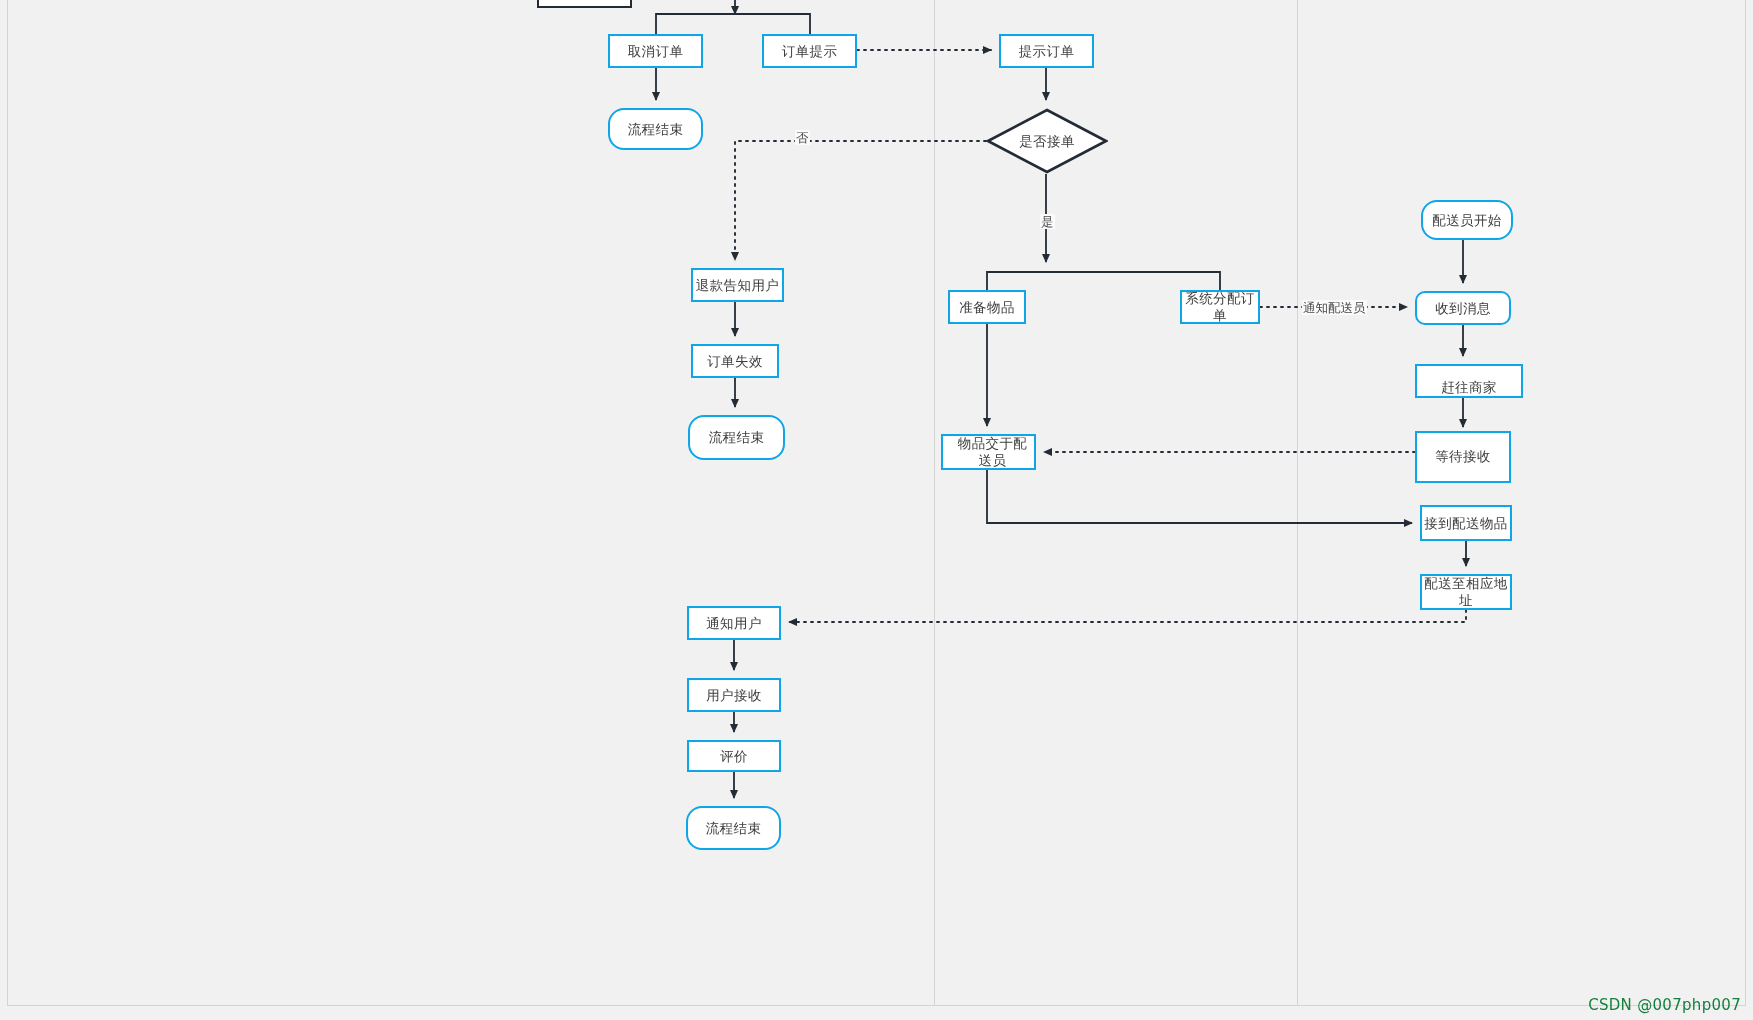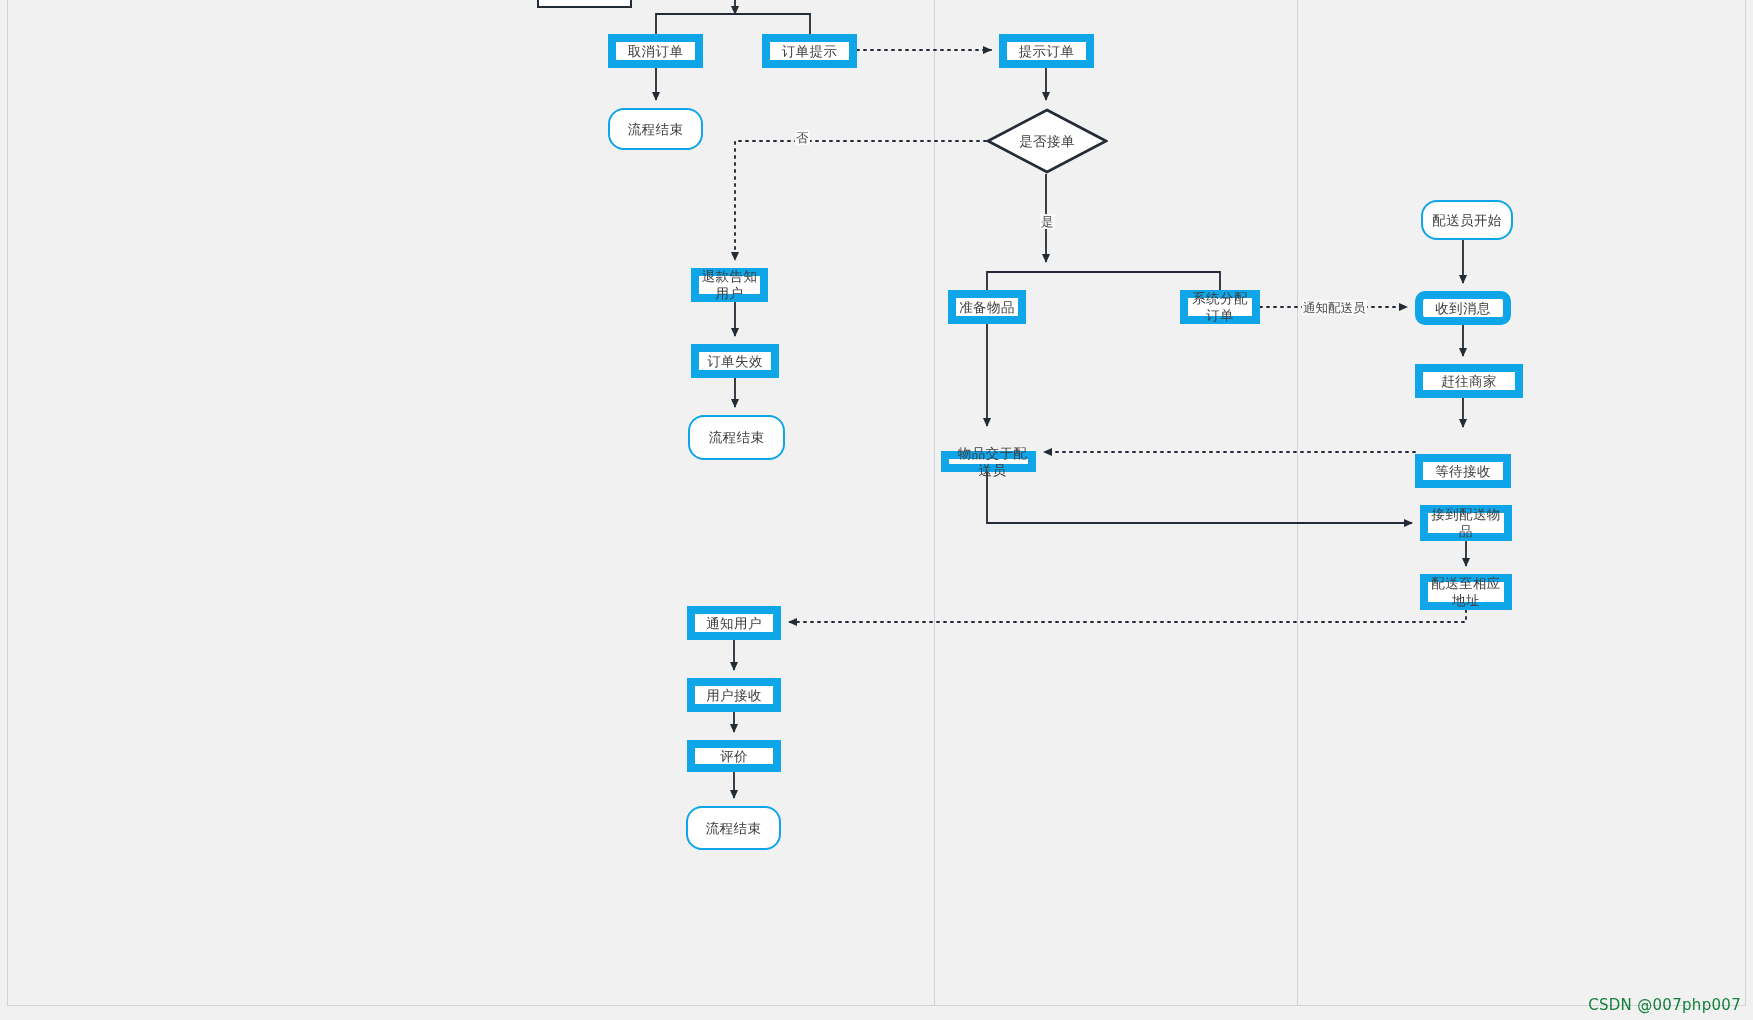--- a/index.html
+++ b/index.html
@@ -39,21 +39,21 @@
     left: 0; top: 0;
     width: 1753px;
     height: 1020px;
     pointer-events: none;
   }
   
   .node {
     position: absolute;
     box-sizing: border-box;
     background: #ffffff;
-    border: 8px solid #0ea5e9;
+    border: 2px solid #0ea5e9;
     color: #3d3d3d;
     font-size: 13.5px;
     line-height: 17px;
     display: flex;
     align-items: center;
     justify-content: center;
     text-align: center;
     letter-spacing: .4px;
   }
   .node.terminal {
@@ -177,57 +177,57 @@
     <span>提示订单</span>
   </div>
 
   <div class="node decision" style="left:986px; top:108px; width:122px; height:66px;">
     <svg class="diamond-shape" viewBox="0 0 122 66" preserveAspectRatio="none">
       <polygon points="61,2 120,33 61,64 2,33" fill="#ffffff" stroke="#232b36" stroke-width="2.6" vector-effect="non-scaling-stroke"></polygon>
     </svg>
     <span class="dtext">是否接单</span>
   </div>
 
-  <div class="node" style="left:691px; top:268px; width:77px; height:34px;">
+  <div class="node" style="left:691px; top:268px; width:93px; height:34px;">
     <span>退款告知用户</span>
   </div>
 
   <div class="node" style="left:691px; top:344px; width:88px; height:34px;">
     <span>订单失效</span>
   </div>
 
   <div class="node terminal" style="left:688px; top:415px; width:97px; height:45px;">
     <span>流程结束</span>
   </div>
 
   <div class="node" style="left:948px; top:290px; width:78px; height:34px;">
     <span>准备物品</span>
   </div>
 
   <div class="node" style="left:1180px; top:290px; width:80px; height:34px;">
     <span>系统分配订单</span>
   </div>
 
-  <div class="node" style="left:941px; top:451px; width:95px; height:21px;padding-left:8px;">
+  <div class="node" style="left:941px; top:434px; width:95px; height:36px;padding-left:8px;">
     <span>物品交于配送员</span>
   </div>
 
   <div class="node terminal" style="left:1421px; top:200px; width:92px; height:40px;">
     <span>配送员开始</span>
   </div>
 
   <div class="node" style="left:1415px; top:291px; width:96px; height:34px;border-radius:10px;">
     <span>收到消息</span>
   </div>
 
   <div class="node" style="left:1415px; top:364px; width:108px; height:34px;align-items:flex-end;">
     <span>赶往商家</span>
   </div>
 
-  <div class="node" style="left:1415px; top:454px; width:96px; height:34px;">
+  <div class="node" style="left:1415px; top:431px; width:96px; height:52px;font-family:Liberation Mono, monospace;">
     <span>等待接收</span>
   </div>
 
   <div class="node" style="left:1420px; top:505px; width:92px; height:36px;">
     <span>接到配送物品</span>
   </div>
 
   <div class="node" style="left:1420px; top:574px; width:92px; height:36px;">
     <span>配送至相应地址</span>
   </div>

